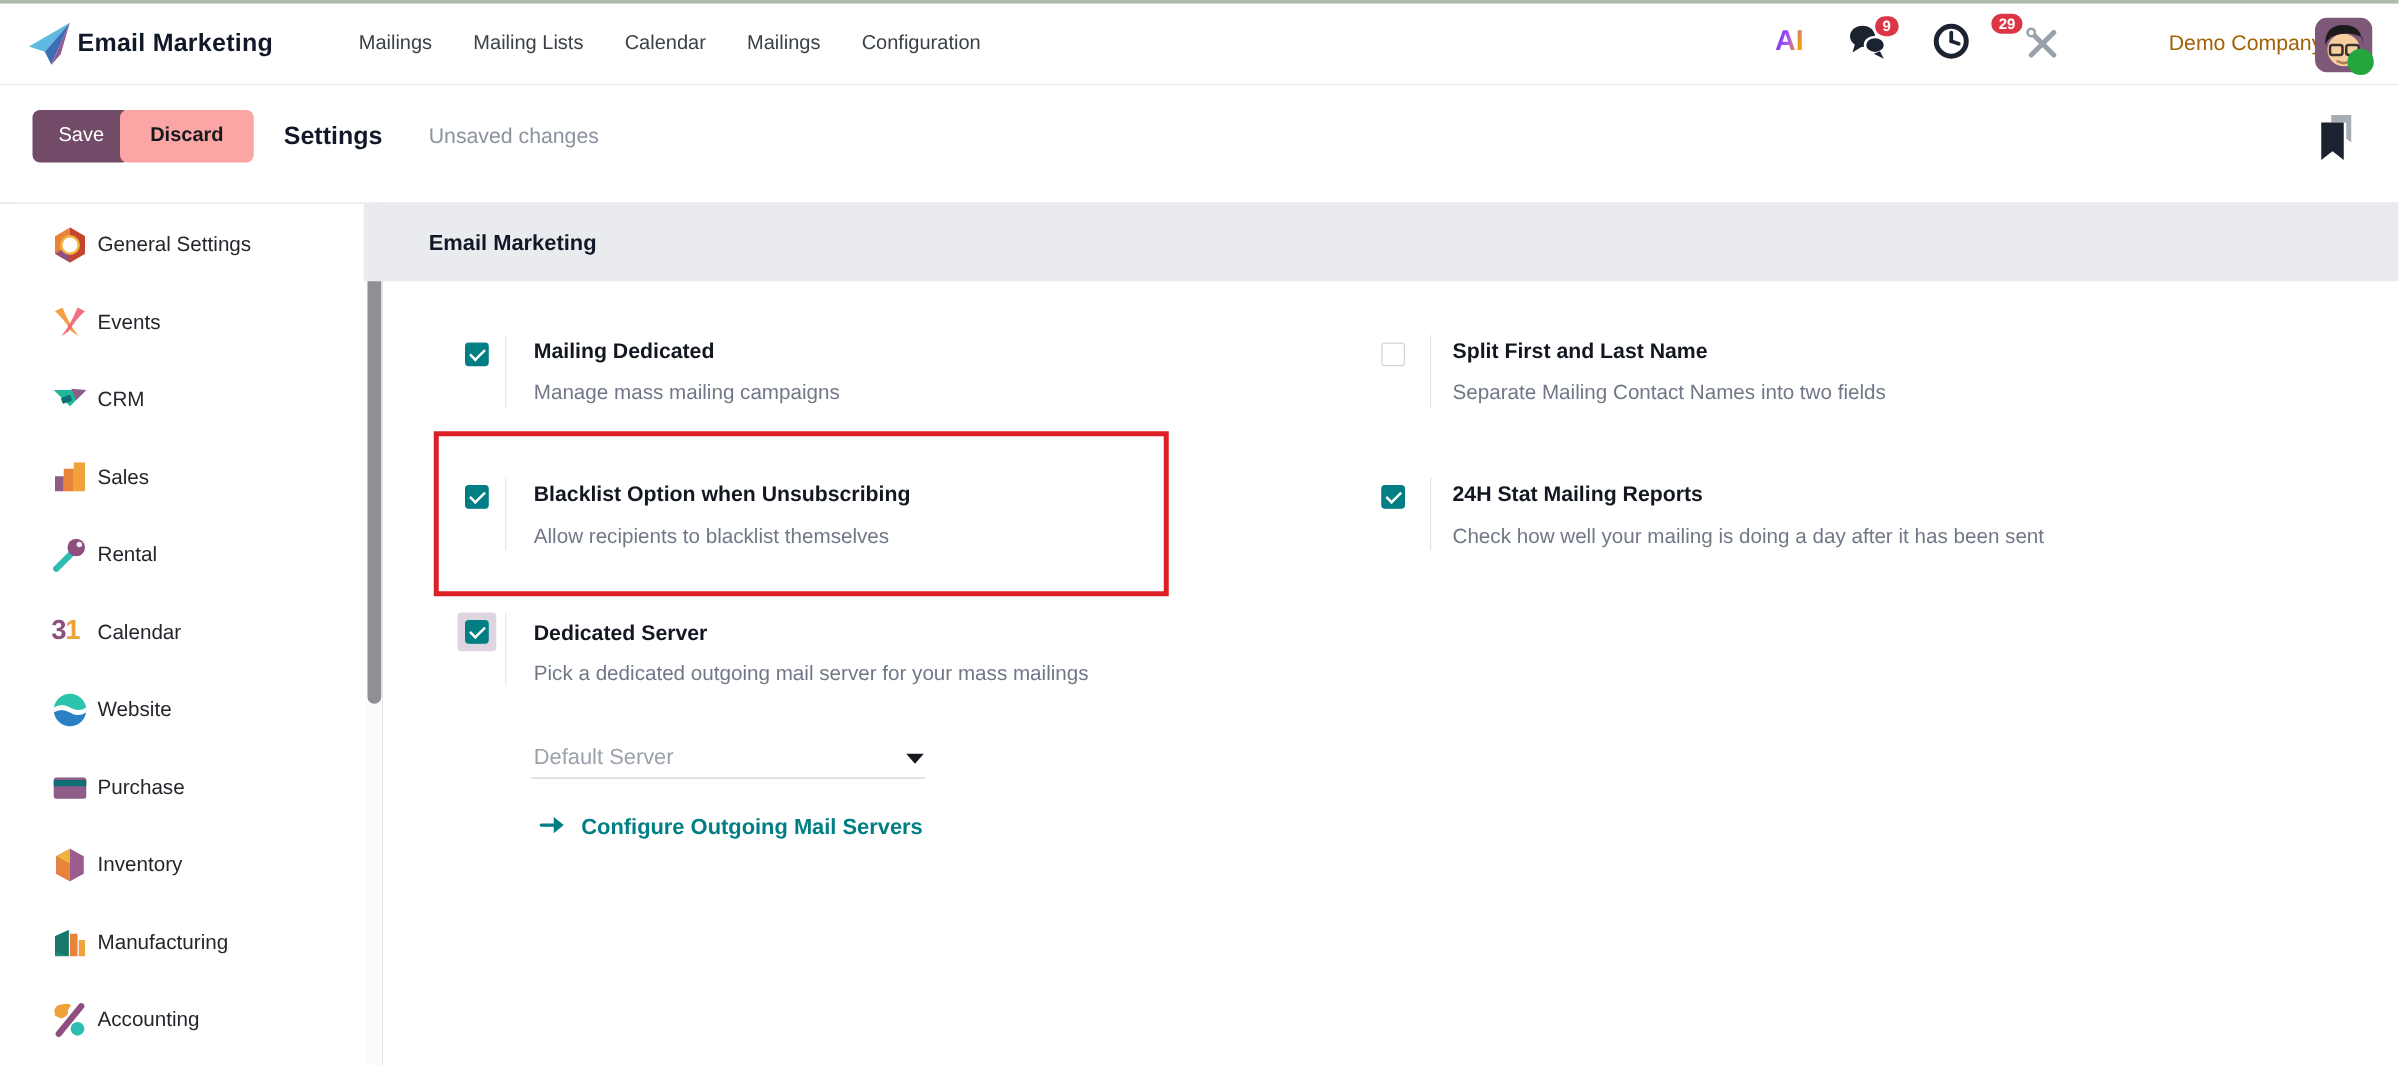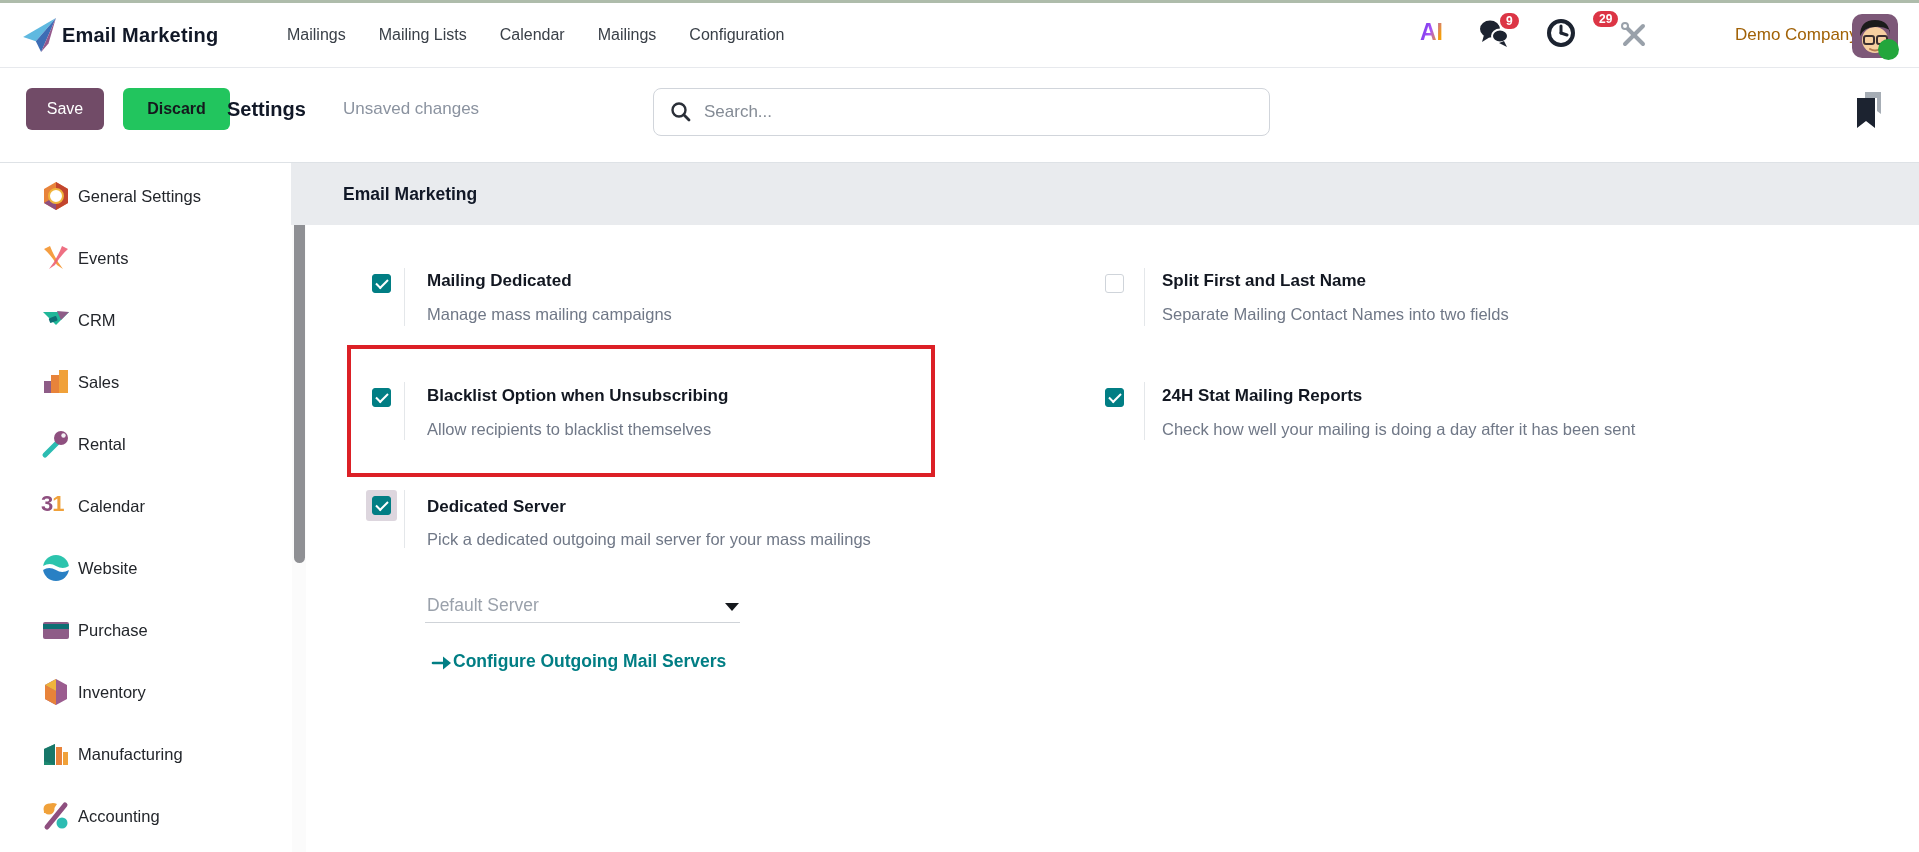--- a/index.html
+++ b/index.html
@@ -23,21 +23,21 @@
          border:2px solid #fff;border-radius:11px;padding:1px 6px;line-height:14px;}
   .company{position:absolute;left:1735px;top:0;height:64px;line-height:64px;font-size:17px;color:#a16207;cursor:pointer;text-align:center;}
   .avatar{position:absolute;left:1852px;top:11px;width:46px;height:44px;border-radius:10px;overflow:visible;cursor:pointer;}
   .presence{position:absolute;left:26px;top:25px;width:21px;height:21px;border-radius:50%;background:#23a63c;}
 
   
   .controlbar{position:absolute;left:0;top:68px;width:1919px;height:95px;background:#fff;border-bottom:1px solid #dee2e6;box-sizing:border-box;}
   .btn{position:absolute;top:20px;height:42px;border:none;border-radius:6px;font-family:"Liberation Sans",sans-serif;
        font-size:16px;display:flex;align-items:center;justify-content:center;cursor:pointer;box-sizing:border-box;}
   .btn-save{left:26px;width:78px;background:#714B67;color:#fff;font-weight:400;}
-  .btn-discard{left:123px;width:107px;background:#22c55e;color:#15181d;font-weight:600;text-align:center;}
+  .btn-discard{left:96px;width:107px;background:#fca5a5;color:#15181d;font-weight:600;text-align:center;}
   .crumb-title{position:absolute;left:227px;top:0;height:82px;line-height:82px;font-size:20px;font-weight:700;color:#111827;}
   .status-dirty{position:absolute;left:343px;top:0;height:82px;line-height:82px;font-size:17px;color:#8b93a0;}
   .search-wrap{position:absolute;left:653px;top:20px;width:617px;height:48px;border:1px solid #d1d5db;border-radius:8px;
                background:#fff;box-sizing:border-box;display:flex;align-items:center;}
   .search-wrap svg{margin-left:16px;flex:0 0 auto;}
   .search-input{border:none;outline:none;background:transparent;flex:1;margin-left:10px;font-size:17px;color:#3a4048;
                 font-family:"Liberation Sans",sans-serif;}
   .search-input::placeholder{color:#848b95;}
   .bookmark{position:absolute;left:1853px;top:92px;width:32px;height:36px;cursor:pointer;}
 
@@ -64,21 +64,21 @@
   .s-desc{position:absolute;font-size:16.5px;color:#707887;white-space:nowrap;}
 
   .focus-halo{position:absolute;left:366px;top:490px;width:31px;height:31px;background:#ddd6de;border-radius:3px;}
 
   .red-box{position:absolute;left:347px;top:345px;width:588px;height:132px;border:4px solid #dc2026;box-sizing:border-box;}
 
   .field-value{position:absolute;left:427px;top:595px;font-size:17.5px;color:#9aa1ab;cursor:pointer;}
   .field-underline{position:absolute;left:425px;top:622px;width:315px;height:1px;background:#cfd3d8;}
   .field-caret{position:absolute;left:725px;top:603px;width:0;height:0;border-left:7px solid transparent;border-right:7px solid transparent;border-top:8px solid #15181d;cursor:pointer;}
 
-  .cfg-link{position:absolute;left:431px;top:651px;display:flex;align-items:flex-end;cursor:pointer;}
+  .cfg-link{position:absolute;left:431px;top:651px;display:flex;align-items:flex-start;gap:12px;cursor:pointer;}
   .cfg-link .txt{font-size:17.5px;font-weight:600;color:#017e84;}
 </style>
 </head>
 <body>
 
 <div class="page">
   <div class="top-strip"></div>
 
   <div class="navbar">
     <div class="logo">
@@ -141,27 +141,20 @@
       <span class="presence"></span>
     </div>
   </div>
 
   <div class="controlbar">
     <button class="btn btn-save">Save</button>
     <button class="btn btn-discard">Discard</button>
     <div class="crumb-title">Settings</div>
     <div class="status-dirty">Unsaved changes</div>
 
-    <div class="search-wrap">
-      <svg width="22" height="22" viewBox="0 0 22 22">
-        <circle cx="9" cy="9" r="6.5" fill="none" stroke="#2a2f38" stroke-width="2.4"></circle>
-        <line x1="13.8" y1="13.8" x2="19" y2="19" stroke="#2a2f38" stroke-width="2.8" stroke-linecap="round"></line>
-      </svg>
-      <input class="search-input" type="text" placeholder="Search..." style="">
-    </div>
   </div>
 
   <div class="bookmark">
     <svg width="32" height="36" viewBox="0 0 32 36">
       <path d="M12 0 h16 v22 l-4 -3 v-13 h-12 z" fill="#a6adb5"></path>
       <path d="M4 6 h18 v30 l-9 -7 -9 7 z" fill="#1c2330"></path>
     </svg>
   </div>
 
   <div class="sidebar">

